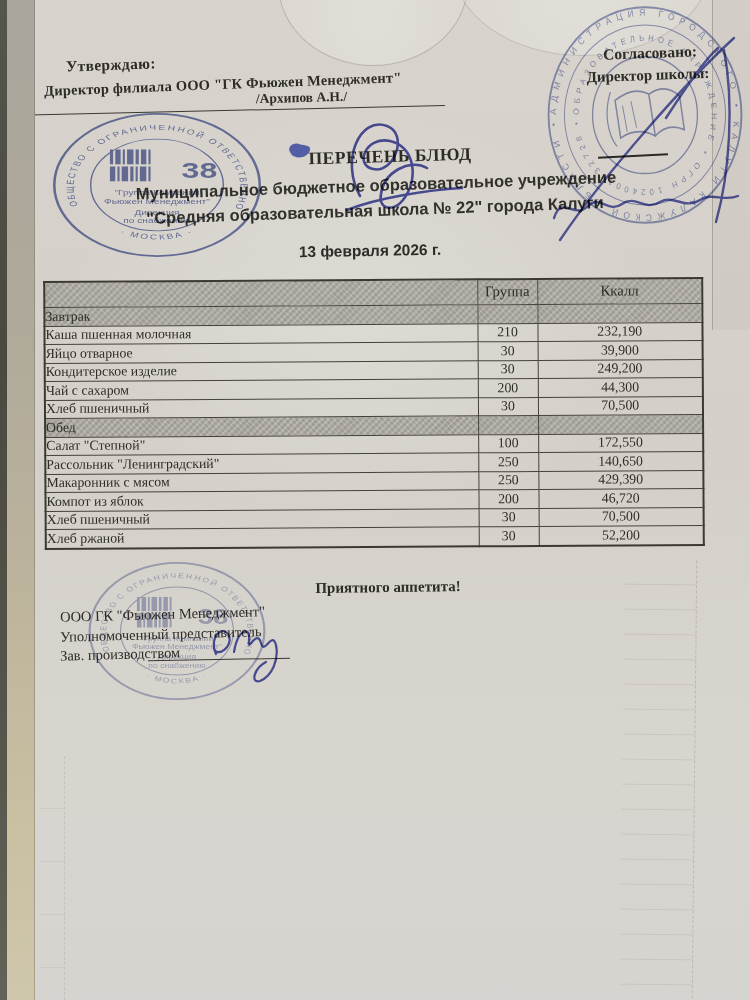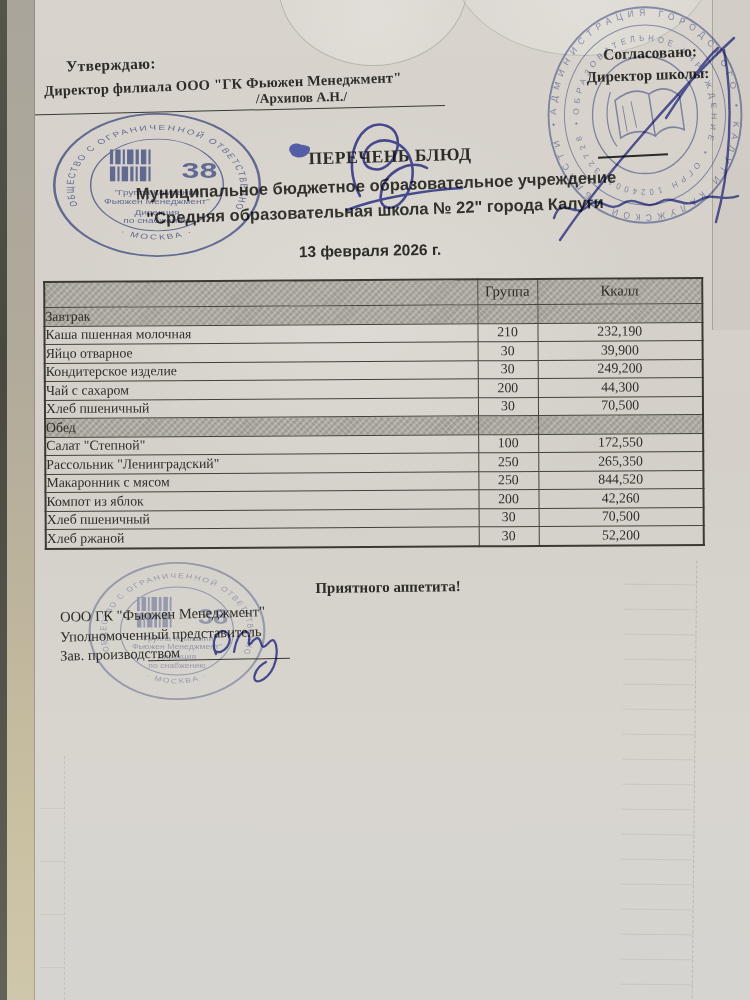--- a/index.html
+++ b/index.html
@@ -192,31 +192,31 @@
           <td class="shaded"></td>
         </tr>
         <tr>
           <td class="name-col">Салат "Степной"</td>
           <td class="num">100</td>
           <td class="num">172,550</td>
         </tr>
         <tr>
           <td class="name-col">Рассольник "Ленинградский"</td>
           <td class="num">250</td>
-          <td class="num">265,350</td>
+          <td class="num">140,650</td>
         </tr>
         <tr>
           <td class="name-col">Макаронник с мясом</td>
           <td class="num">250</td>
-          <td class="num">844,520</td>
+          <td class="num">429,390</td>
         </tr>
         <tr>
           <td class="name-col">Компот из яблок</td>
           <td class="num">200</td>
-          <td class="num">42,260</td>
+          <td class="num">46,720</td>
         </tr>
         <tr>
           <td class="name-col">Хлеб пшеничный</td>
           <td class="num">30</td>
           <td class="num">70,500</td>
         </tr>
         <tr>
           <td class="name-col">Хлеб ржаной</td>
           <td class="num">30</td>
           <td class="num">52,200</td>

